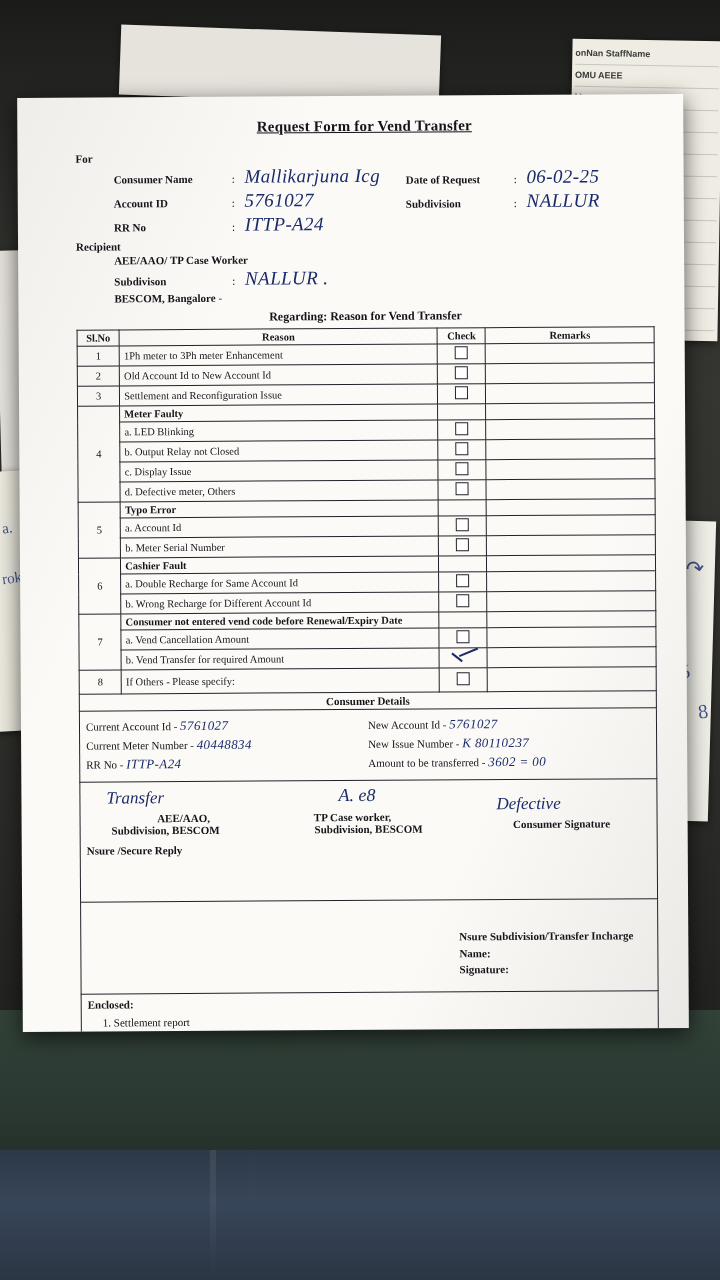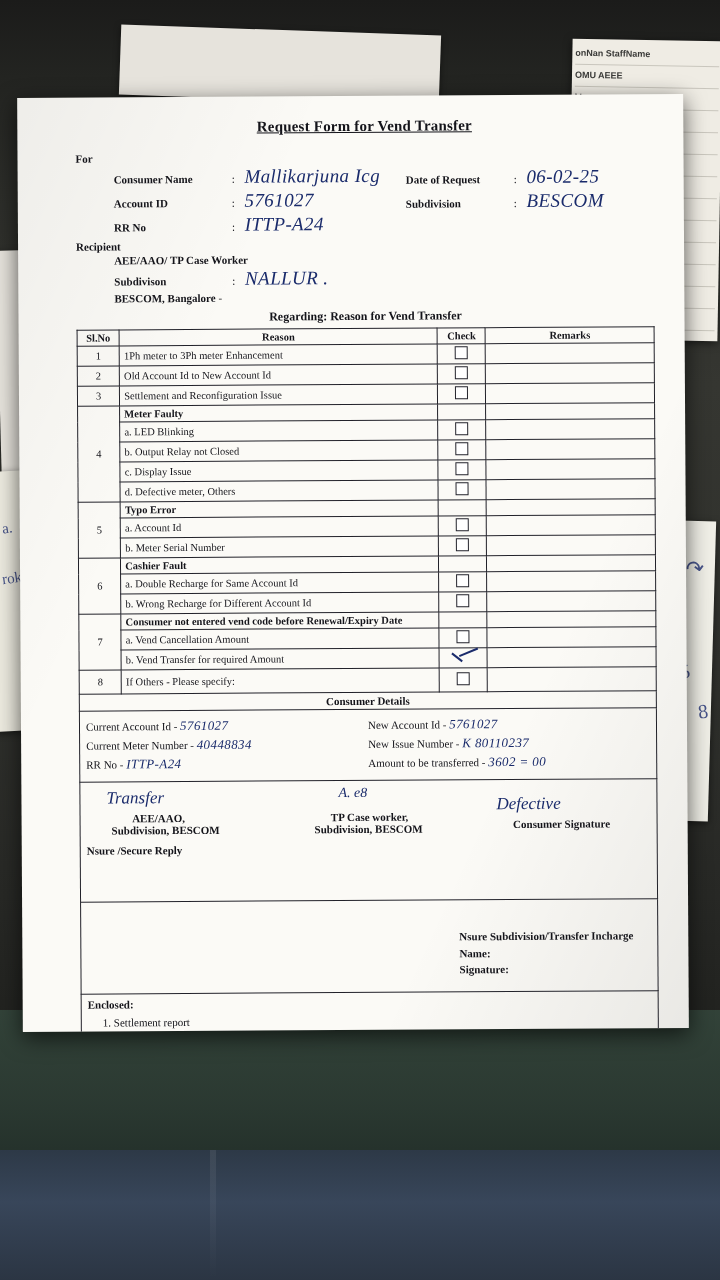--- a/index.html
+++ b/index.html
@@ -209,21 +209,21 @@
           <span class="hand">ITTP-A24</span>
         </div>
       </div>
       <div class="right-col">
         <div class="kv" style="margin-top:16px;">
           <span class="k">Date of Request</span><span class="c">:</span>
           <span class="hand">06-02-25</span>
         </div>
         <div class="kv">
           <span class="k">Subdivision</span><span class="c">:</span>
-          <span class="hand">BESCOM</span>
+          <span class="hand">NALLUR</span>
         </div>
       </div>
     </div>
 
     <div class="recip" style="margin-top:2px;">Recipient</div>
     <div class="recip" style="margin-left:38px;">AEE/AAO/ TP Case Worker</div>
     <div class="kv" style="margin-left:38px;">
       <span class="k">Subdivison</span><span class="c">:</span>
       <span class="hand">NALLUR .</span>
     </div>
@@ -375,27 +375,27 @@
         </div>
         <div class="cons-line">
           <span>Amount to be transferred -</span>
           <span class="hand sm">3602 = 00</span>
         </div>
       </div>
     </div>
 
     <div class="sig-area">
       <div class="sig-scribble" style="left:26px;top:6px;font-size:17px;">Transfer</div>
-      <div class="sig-scribble" style="left:258px;top:4px;font-size:14px;font-style:italic;">A. e8</div>
+      <div class="sig-scribble" style="left:258px;top:4px;font-size:18px;font-style:italic;">A. e8</div>
       <div class="sig-scribble" style="left:416px;top:14px;font-size:17px;">Defective</div>
 
-      <div class="sig-lbl" style="left:3px;top:30px;width:150px;text-align:center;">AEE/AAO,</div>
+      <div class="sig-lbl" style="left:28px;top:30px;width:150px;text-align:center;">AEE/AAO,</div>
       <div class="sig-lbl" style="left:0px;top:42px;width:170px;">Subdivision, BESCOM</div>
 
-      <div class="sig-lbl" style="left:209px;top:30px;width:160px;">TP Case worker,</div>
+      <div class="sig-lbl" style="left:192px;top:30px;width:160px;">TP Case worker,</div>
       <div class="sig-lbl" style="left:208px;top:42px;width:160px;">Subdivision, BESCOM</div>
 
       <div class="sig-lbl" style="left:396px;top:38px;width:170px;">Consumer Signature</div>
 
       <div class="sig-lbl" style="left:6px;top:62px;width:180px;text-align:left;">Nsure /Secure Reply</div>
     </div>
 
     <div class="nsure-row">
       <div class="incharge">
         <div>Nsure Subdivision/Transfer Incharge</div>

